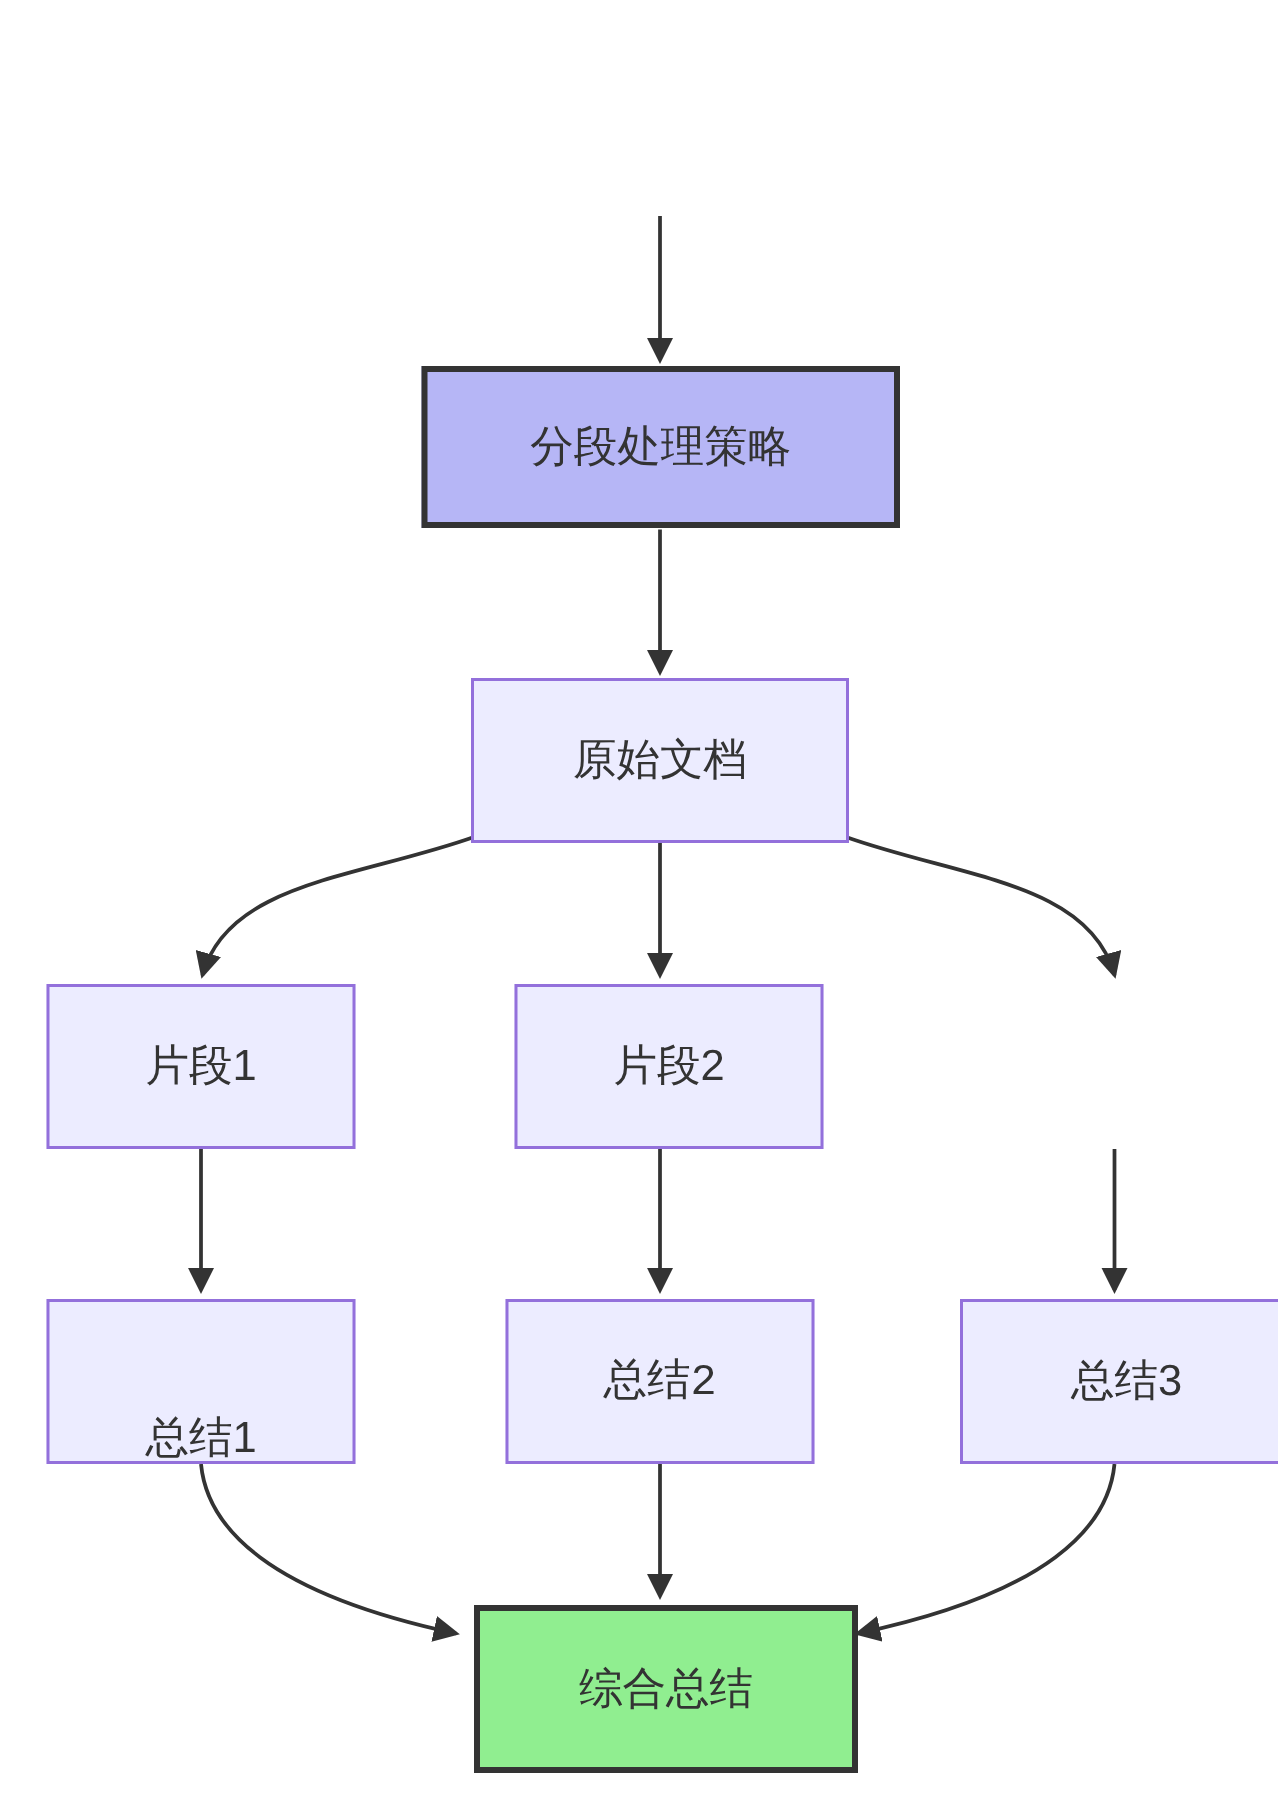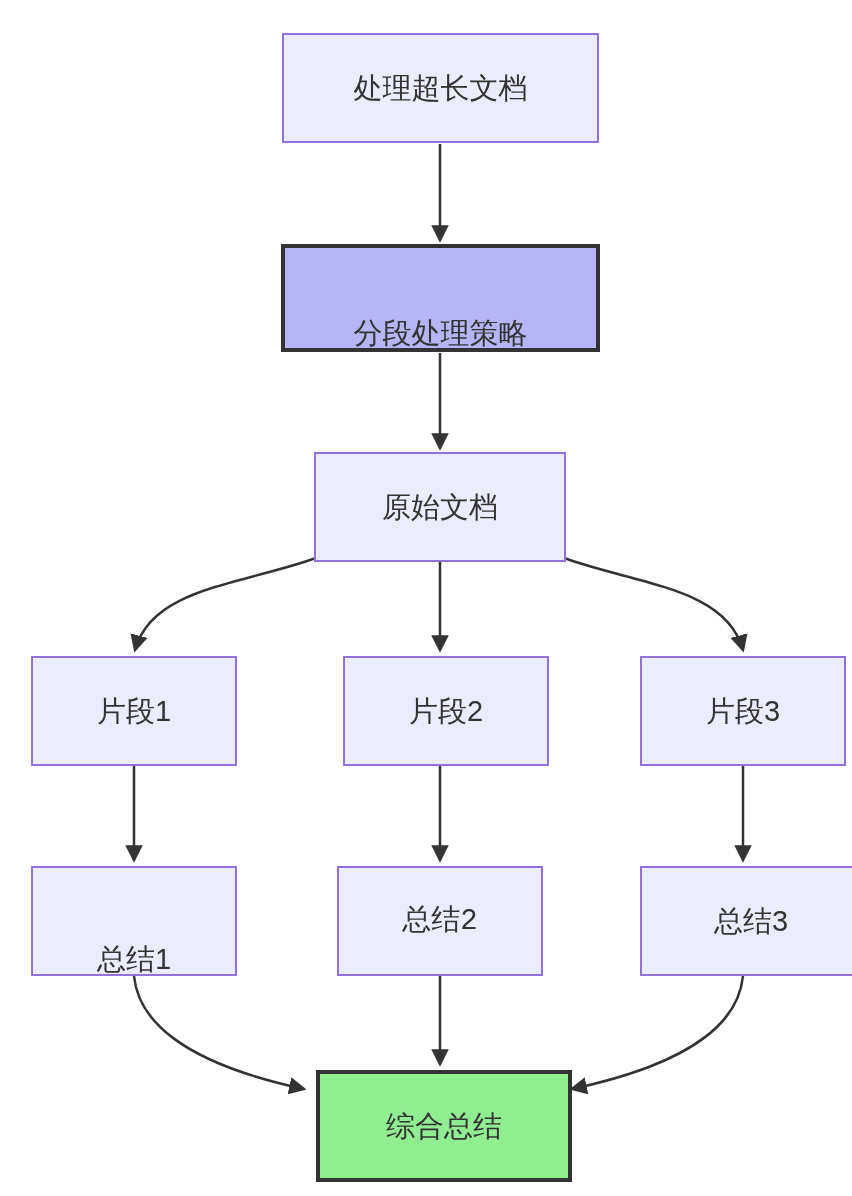--- a/index.html
+++ b/index.html
@@ -64,43 +64,37 @@
     <path class="edge" d="M 440 562 L 440 650" marker-end="url(#arrow)"></path>
     <path class="edge" d="M 564 558 C 640 585, 726 588, 743 650" marker-end="url(#arrow)"></path>
     <path class="edge" d="M 134 766 L 134 860" marker-end="url(#arrow)"></path>
     <path class="edge" d="M 440 766 L 440 860" marker-end="url(#arrow)"></path>
     <path class="edge" d="M 743 766 L 743 860" marker-end="url(#arrow)"></path>
     <path class="edge" d="M 134 976 C 138 1018, 178 1062, 304 1089" marker-end="url(#arrow)"></path>
     <path class="edge" d="M 440 976 L 440 1064" marker-end="url(#arrow)"></path>
     <path class="edge" d="M 743 976 C 739 1018, 699 1062, 572 1089" marker-end="url(#arrow)"></path>
   </svg>
 
-  <div class="node" style="left:282px; top:33px; width:317px; height:110px;">
-    <span>处理超长文档</span>
-  </div>
 
-  <div class="node node--highlight" style="left:281px; top:244px; width:319px; height:108px;align-items:flex-end;">
+  <div class="node node--highlight" style="left:281px; top:244px; width:319px; height:108px;">
     <span>分段处理策略</span>
   </div>
 
   <div class="node" style="left:314px; top:452px; width:252px; height:110px;">
     <span>原始文档</span>
   </div>
 
   <div class="node" style="left:31px; top:656px; width:206px; height:110px;">
     <span>片段1</span>
   </div>
 
   <div class="node" style="left:343px; top:656px; width:206px; height:110px;">
     <span>片段2</span>
   </div>
 
-  <div class="node" style="left:640px; top:656px; width:206px; height:110px;">
-    <span>片段3</span>
-  </div>
 
   <div class="node" style="left:31px; top:866px; width:206px; height:110px;align-items:flex-end;">
     <span>总结1</span>
   </div>
 
   <div class="node" style="left:337px; top:866px; width:206px; height:110px;font-family:Liberation Mono, monospace;">
     <span>总结2</span>
   </div>
 
   <div class="node" style="left:640px; top:866px; width:222px; height:110px;">

